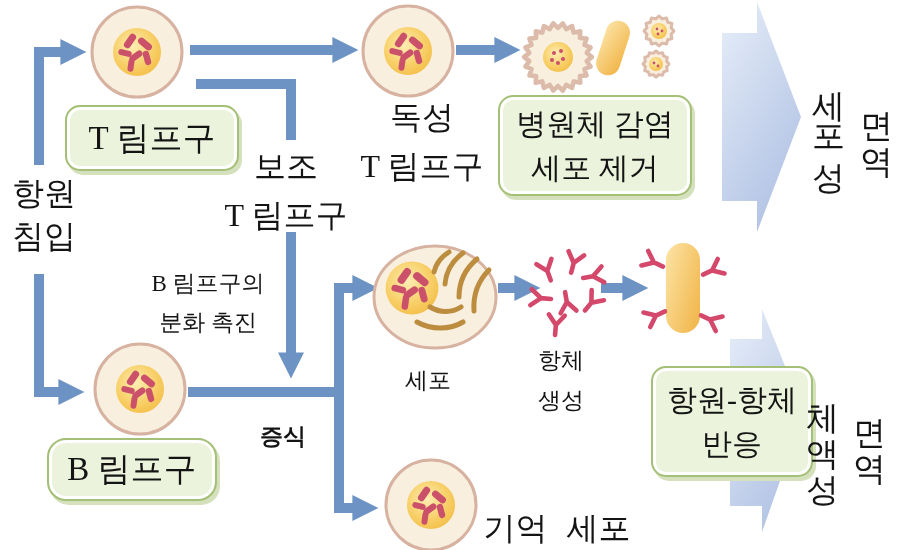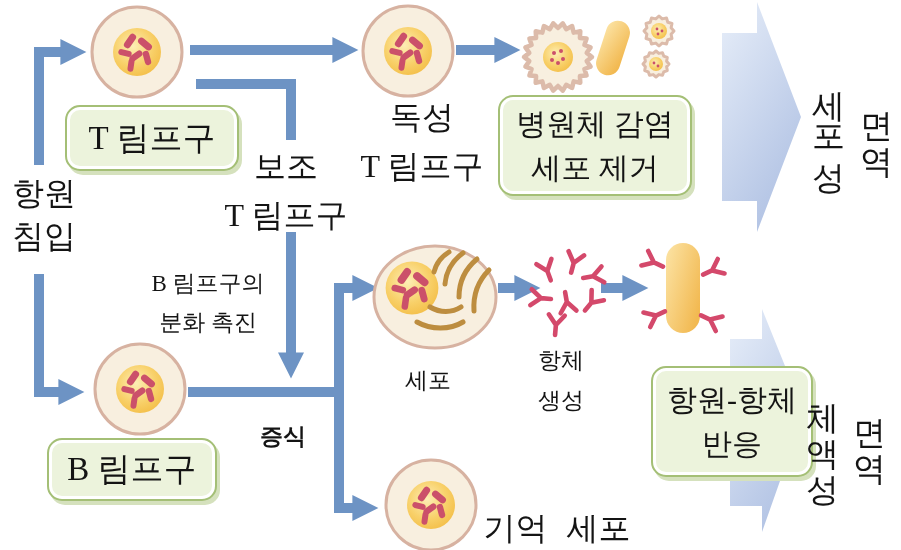--- a/index.html
+++ b/index.html
@@ -178,21 +178,21 @@
   </div>
 
   <div class="vtext" style="left:828px;top:121px;">세포성</div>
   <div class="vtext" style="left:876px;top:123px;">면역</div>
 
   <div class="lbl fs31" style="left:208px;top:303px;">
     <span>B 림프구의</span>
     <span>분화 촉진</span>
   </div>
 
-  <div class="greenbox boxtext1" style="left:47px;top:438px;width:166px;height:59px;">
+  <div class="greenbox boxtext1" style="left:47px;top:438px;width:166px;height:59px;border-radius:19px;">
     <span>B 림프구</span>
   </div>
 
   <div class="lbl fs31 lh38" style="left:283px;top:437px;">
     <span>증식</span>
   </div>
 
   <div class="lbl fs31 lh40" style="left:428px;top:381px;">
     <span>세포</span>
   </div>

